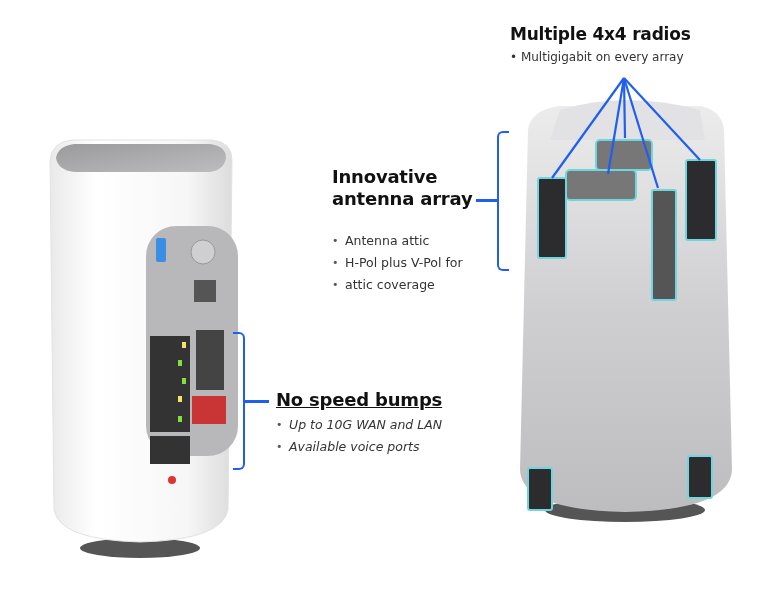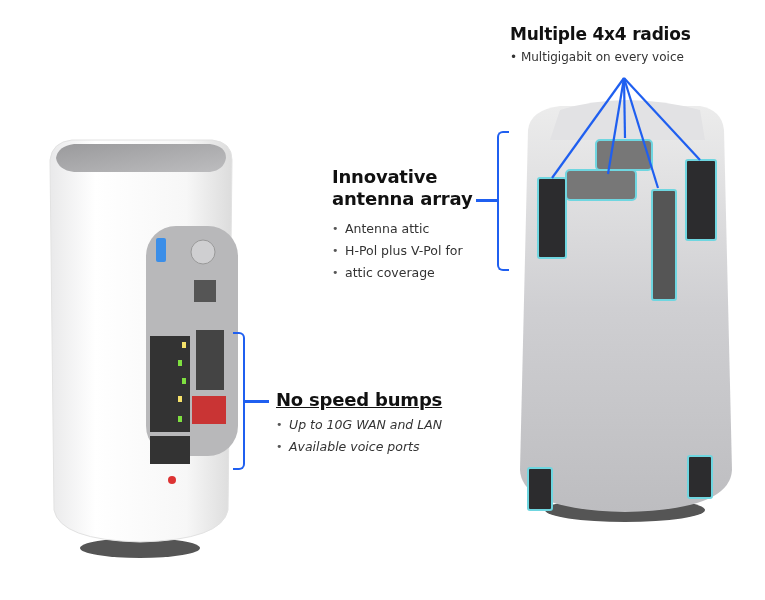--- a/index.html
+++ b/index.html
@@ -69,34 +69,34 @@
     <li>Available voice ports</li>
   </ul>
     </div>
 </div>
 
 <div class="abs" style="left:332px;top:166px;width:170px;">
   <div class="h" style="font-size:18px;line-height:22px;">
     <div>Innovative</div>
     <div>antenna array</div>
   </div>
-  <div class="b" style="margin-top:8px;">
+  <div class="b" style="margin-top:20px;">
       <ul>
     <li>Antenna attic</li>
     <li>H-Pol plus V-Pol for</li>
     <li style="padding-left:13px;"><span>attic coverage</span></li>
   </ul>
     </div>
 </div>
 <div class="abs line" style="left:476px;top:199px;width:22px;"></div>
 <div class="abs bracket-l" style="left:497px;top:131px;width:10px;height:136px;"></div>
 
 <div class="abs" style="left:510px;top:24px;width:230px;">
   <div class="h" style="font-size:17px;">Multiple 4x4 radios</div>
-  <div class="b" style="margin-top:2px;font-size:12px;">• <span>Multigigabit on every voice</span></div>
+  <div class="b" style="margin-top:2px;font-size:12px;">• <span>Multigigabit on every array</span></div>
 </div>
 
 <div class="abs" style="left:500px;top:70px;width:250px;height:530px;">
   <svg width="250" height="530" viewBox="0 0 250 530">
     <defs>
       <linearGradient id="cutG" x1="0" x2="0" y1="0" y2="1">
         <stop offset="0" stop-color="#ececec"></stop>
         <stop offset="0.5" stop-color="#cfcfd2"></stop>
         <stop offset="1" stop-color="#bdbdc0"></stop>
       </linearGradient>

